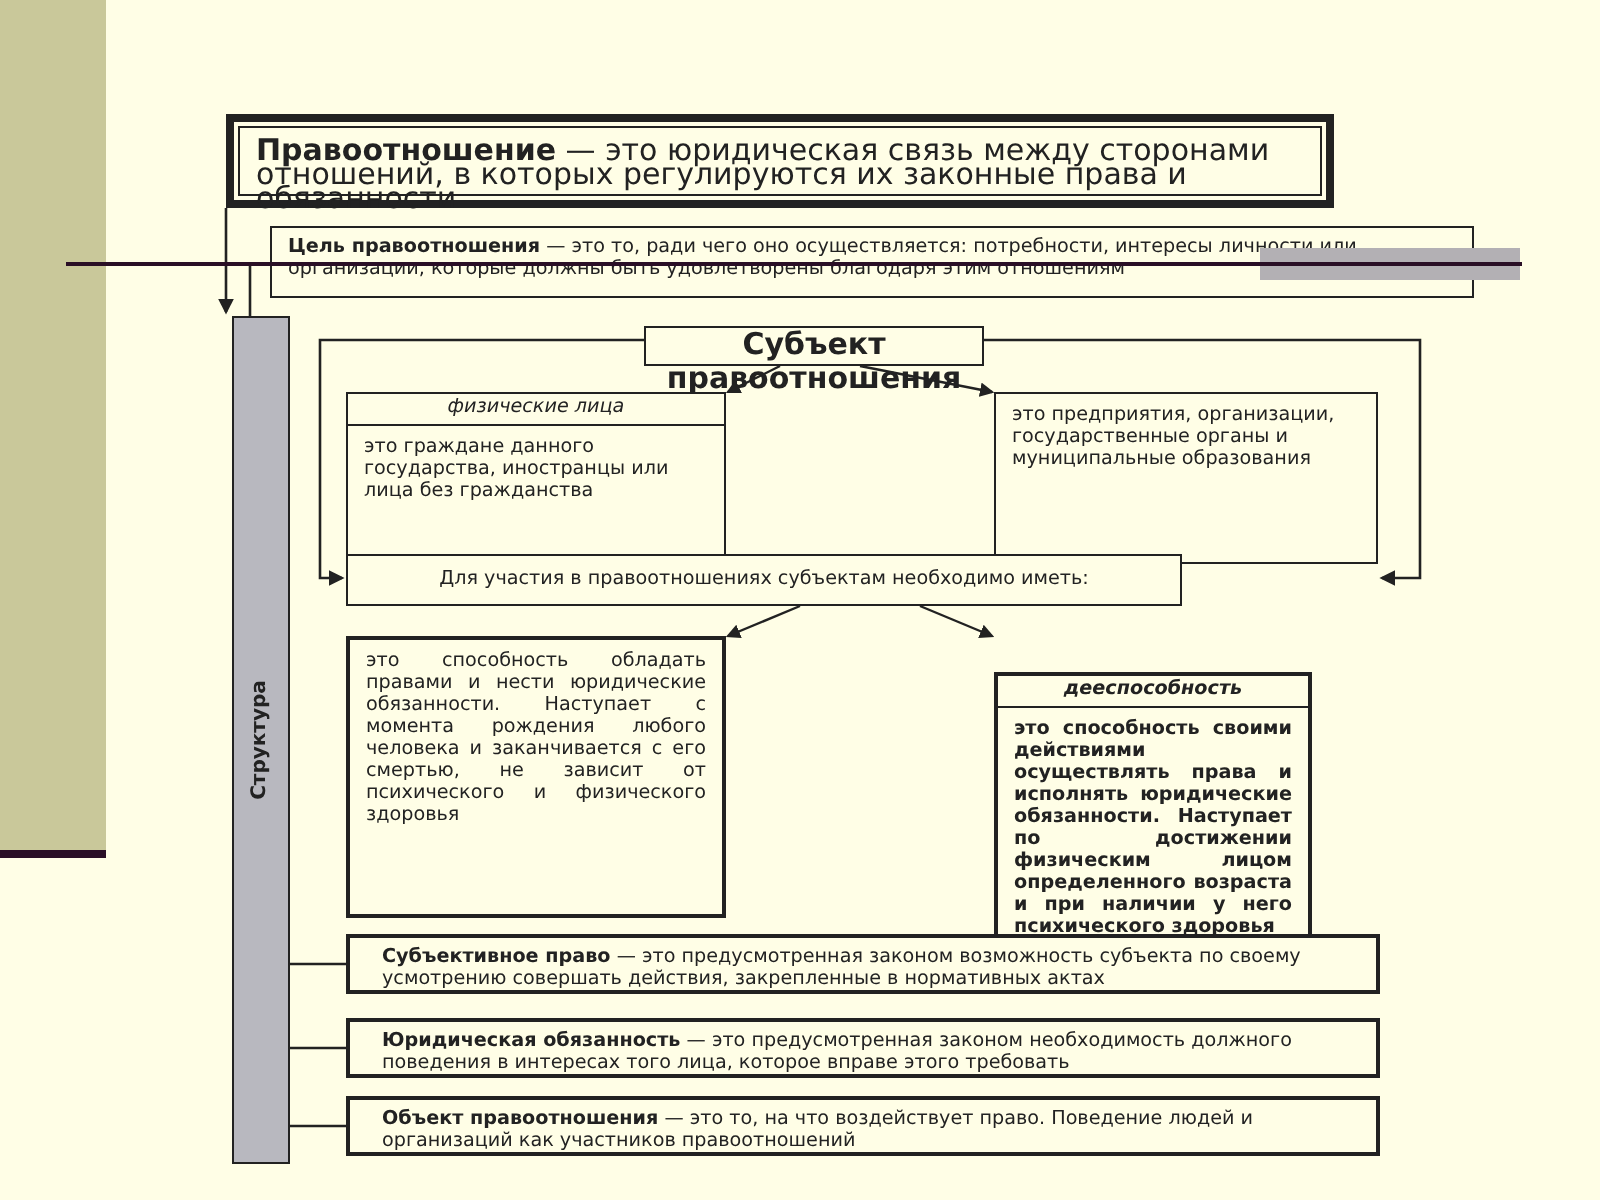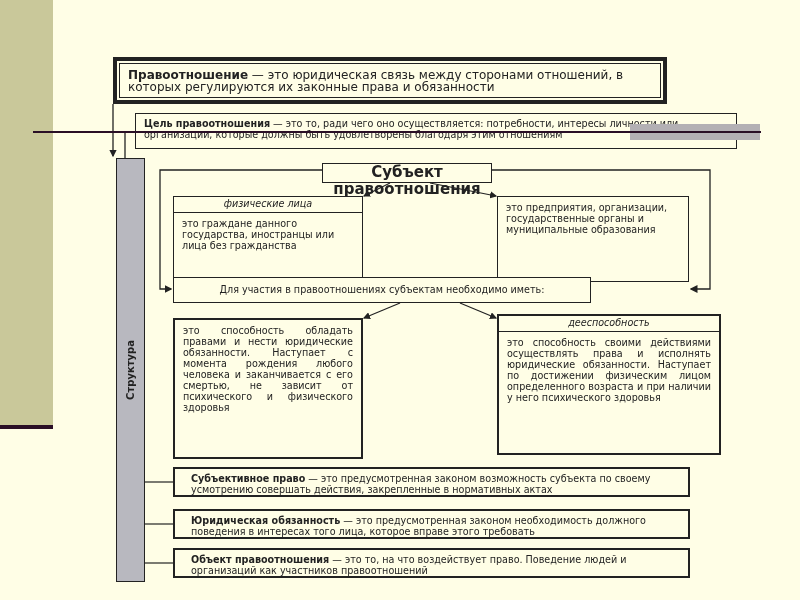--- a/index.html
+++ b/index.html
@@ -5,32 +5,32 @@
   html, body { margin:0; padding:0; }
   body { width:800px; height:600px; position:relative; overflow:hidden; background:#fffee6; font-family:"DejaVu Sans", sans-serif; color:#222; }
   .olive { position:absolute; left:0; top:0; width:53px; height:426px; background:#c9c89a; }
   .olive-line { position:absolute; left:0; top:425px; width:53px; height:4px; background:#2a0f26; }
   .deco-line { position:absolute; left:33px; top:131px; width:728px; height:2px; background:#2a0f26; z-index:5; }
   .deco-bar { position:absolute; left:630px; top:124px; width:130px; height:16px; background:#b3b0b4; z-index:4; }
   .title { position:absolute; left:0; width:100%; top:32px; text-align:center; font-family:"DejaVu Serif", serif; font-weight:bold; font-size:12px;margin-top:32px; }
   .box { position:absolute; border:1.5px solid #222; background:#fffee6; box-sizing:border-box; font-size:9.6px; line-height:11px; }
   .box b { font-weight:bold; }
   .def-outer { left:113px; top:57px; width:554px; height:47px; border:4px solid #222; padding:2px; }
-  .def-inner { border:1.5px solid #222; height:100%; box-sizing:border-box; padding:5px 8px; font-size:12px; line-height:12px; }
+  .def-inner { border:1.5px solid #222; height:100%; box-sizing:border-box; padding:5px 8px; font-size:15px; line-height:12px; }
   .goal { left:135px; top:113px; width:602px; height:36px; padding:4px 8px; }
   .struct-bar { position:absolute; left:116px; top:158px; width:29px; height:424px; background:#b8b8bf; border:1.5px solid #222; box-sizing:border-box; }
   .struct-label { position:absolute; left:130px; top:370px; transform:translate(-50%,-50%) rotate(-90deg); font-weight:bold; font-size:10px; white-space:nowrap; }
   .subj { left:322px; top:163px; width:170px; height:20px; text-align:center; font-weight:bold; font-size:15px; line-height:17px; }
   .panel-head { border-bottom:1.5px solid #222; text-align:center; font-style:italic; height:15px; line-height:14px; }
   .panel-body { padding:5px 8px; text-align:justify; }
   .phys { left:173px; top:196px; width:190px; height:86px; }
   .jur { left:497px; top:196px; width:192px; height:86px; }
   .need { left:173px; top:277px; width:418px; height:26px; text-align:center; line-height:23px; }
   .legcap { left:173px; top:318px; width:190px; height:141px; }
-  .active { left:497px; top:314px; width:224px; height:141px; }
+  .active { left:497px; top:336px; width:159px; height:141px;font-weight:bold; }
   .rowbox { left:173px; width:517px; padding:4px 16px; height:30px; }
   .thick { border-width:2px; }
   svg.lines { position:absolute; left:0; top:0; z-index:3; pointer-events:none; }
 </style>
 </head>
 <body>
 
 <div class="olive"></div>
 <div class="olive-line"></div>
 <div class="deco-bar"></div>

